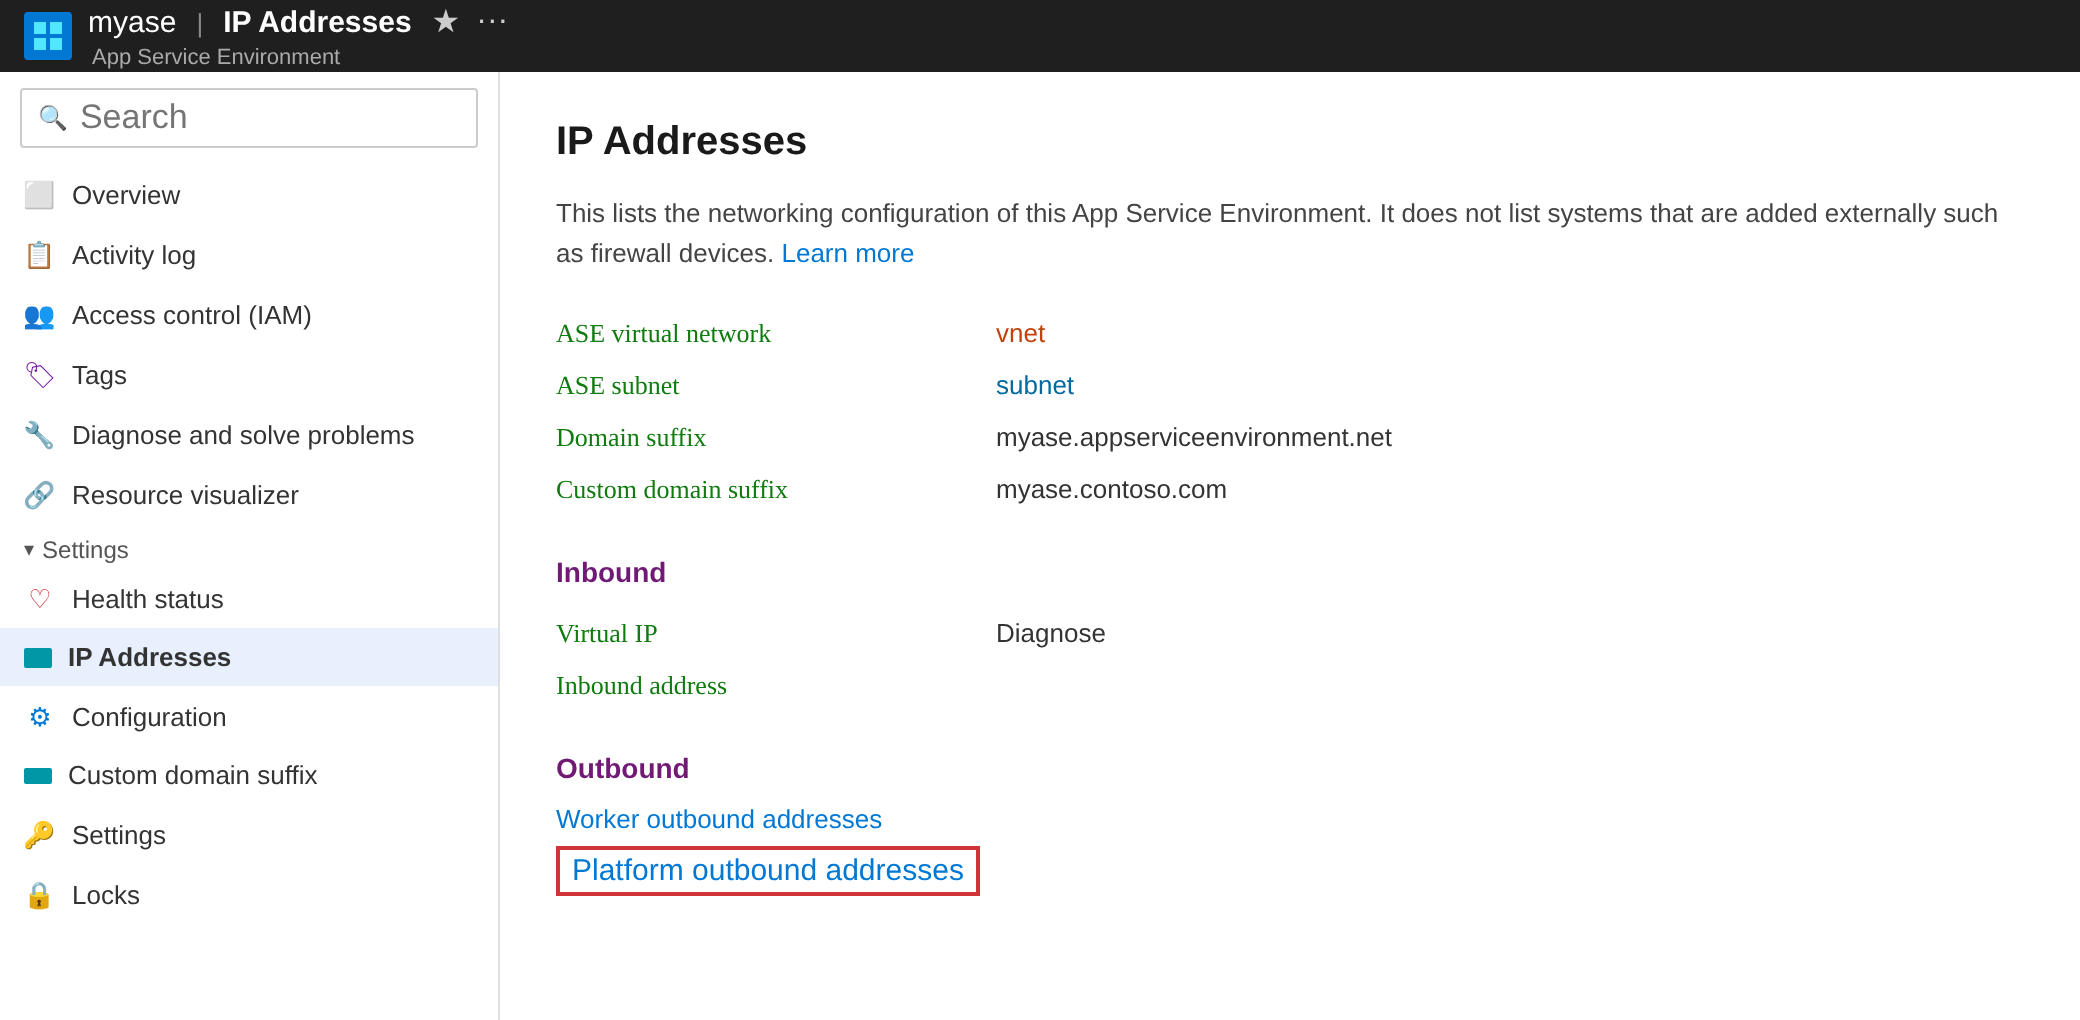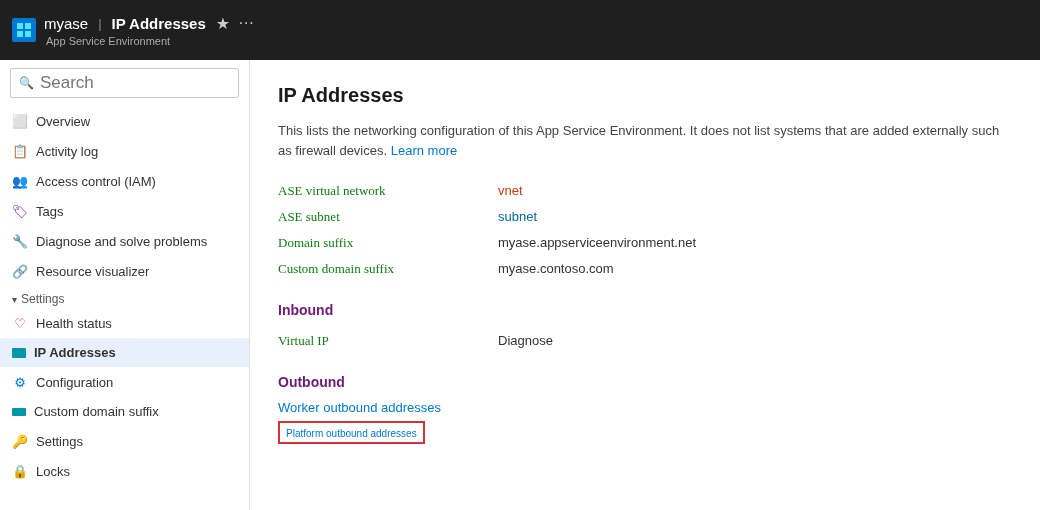--- a/index.html
+++ b/index.html
@@ -1,18 +1,18 @@
 <!DOCTYPE html>
 <html><head>
   <meta charset="utf-8">
   <style>
     * { box-sizing: border-box; margin: 0; padding: 0; }
     body { font-family: 'Segoe UI', Arial, sans-serif; font-size: 13px; color: #333; background: #f3f3f3; display: flex; flex-direction: column; height: 510px; overflow: hidden; }
 
-    .top-bar { background: #1f1f1f; color: #fff; display: flex; align-items: center; padding: 0 12px; height: 60px; gap: 8px; flex-shrink: 0; }
+    .top-bar { background: #1f1f1f; color: #fff; display: flex; align-items: center; padding: 0 12px; height: 36px; gap: 8px; flex-shrink: 0; }
     .top-bar-icon { width: 24px; height: 24px; background: #0078d4; border-radius: 2px; display: flex; align-items: center; justify-content: center; flex-shrink: 0; }
     .top-bar-icon svg { width: 16px; height: 16px; }
     .top-bar-title { font-size: 15px; color: #fff; font-weight: 400; }
     .top-bar-sep { color: #888; margin: 0 4px; }
     .top-bar-subtitle { font-size: 15px; color: #fff; font-weight: 600; }
     .top-bar-meta { font-size: 11px; color: #aaa; margin-left: 2px; margin-top: 2px; }
     .top-bar-title-group { display: flex; flex-direction: column; }
     .top-bar-title-row { display: flex; align-items: center; gap: 6px; }
     .top-bar-actions { display: flex; align-items: center; gap: 8px; margin-left: 4px; }
     .top-bar-actions span { color: #ccc; font-size: 16px; cursor: pointer; }
@@ -39,21 +39,21 @@
     .data-table td { padding: 5px 0; vertical-align: top; font-size: 13px; }
     .data-table td:first-child { color: #107c10; width: 220px; font-family: Liberation Serif, serif; }
     .data-table td:last-child { color: #0078d4; }
     .data-table td.plain-value { color: #333; }
 
     .section-title { font-size: 14px; font-weight: 700; color: #701a75; margin-bottom: 10px; margin-top: 10px; }
 
     .link-item { color: #0078d4; text-decoration: none; font-size: 13px; display: block; margin-bottom: 6px; cursor: pointer; }
 
     .highlighted-item { border: 2px solid #d13438; display: inline-block; padding: 2px 6px; margin-bottom: 6px; }
-    .highlighted-item a { color: #0078d4; text-decoration: none; font-size: 10px; cursor: pointer; }
+    .highlighted-item a { color: #0078d4; text-decoration: none; font-size: 15px; cursor: pointer; }
 
     
     .icon-blue { color: #0078d4; }
     .icon-purple { color: #7719aa; }
     .icon-yellow { color: #f2c812; }
     .icon-teal { color: #0097a7; }
     .icon-red { color: #d13438; }
   </style>
 </head>
 <body>
@@ -178,20 +178,24 @@
       </tbody>
     </table>
 
     <div class="section-title">Inbound</div>
     <table class="data-table">
       <tbody>
         <tr>
           <td>Virtual IP</td>
           <td class="plain-value">Diagnose</td>
         </tr>
+        <tr>
+          <td>Inbound address</td>
+          <td class="plain-value"></td>
+        </tr>
       </tbody>
     </table>
 
     <div class="section-title">Outbound</div>
     <div>
       <a href="#" class="link-item">Worker outbound addresses</a>
       <div class="highlighted-item">
         <a href="#">Platform outbound addresses</a>
       </div>
     </div>

